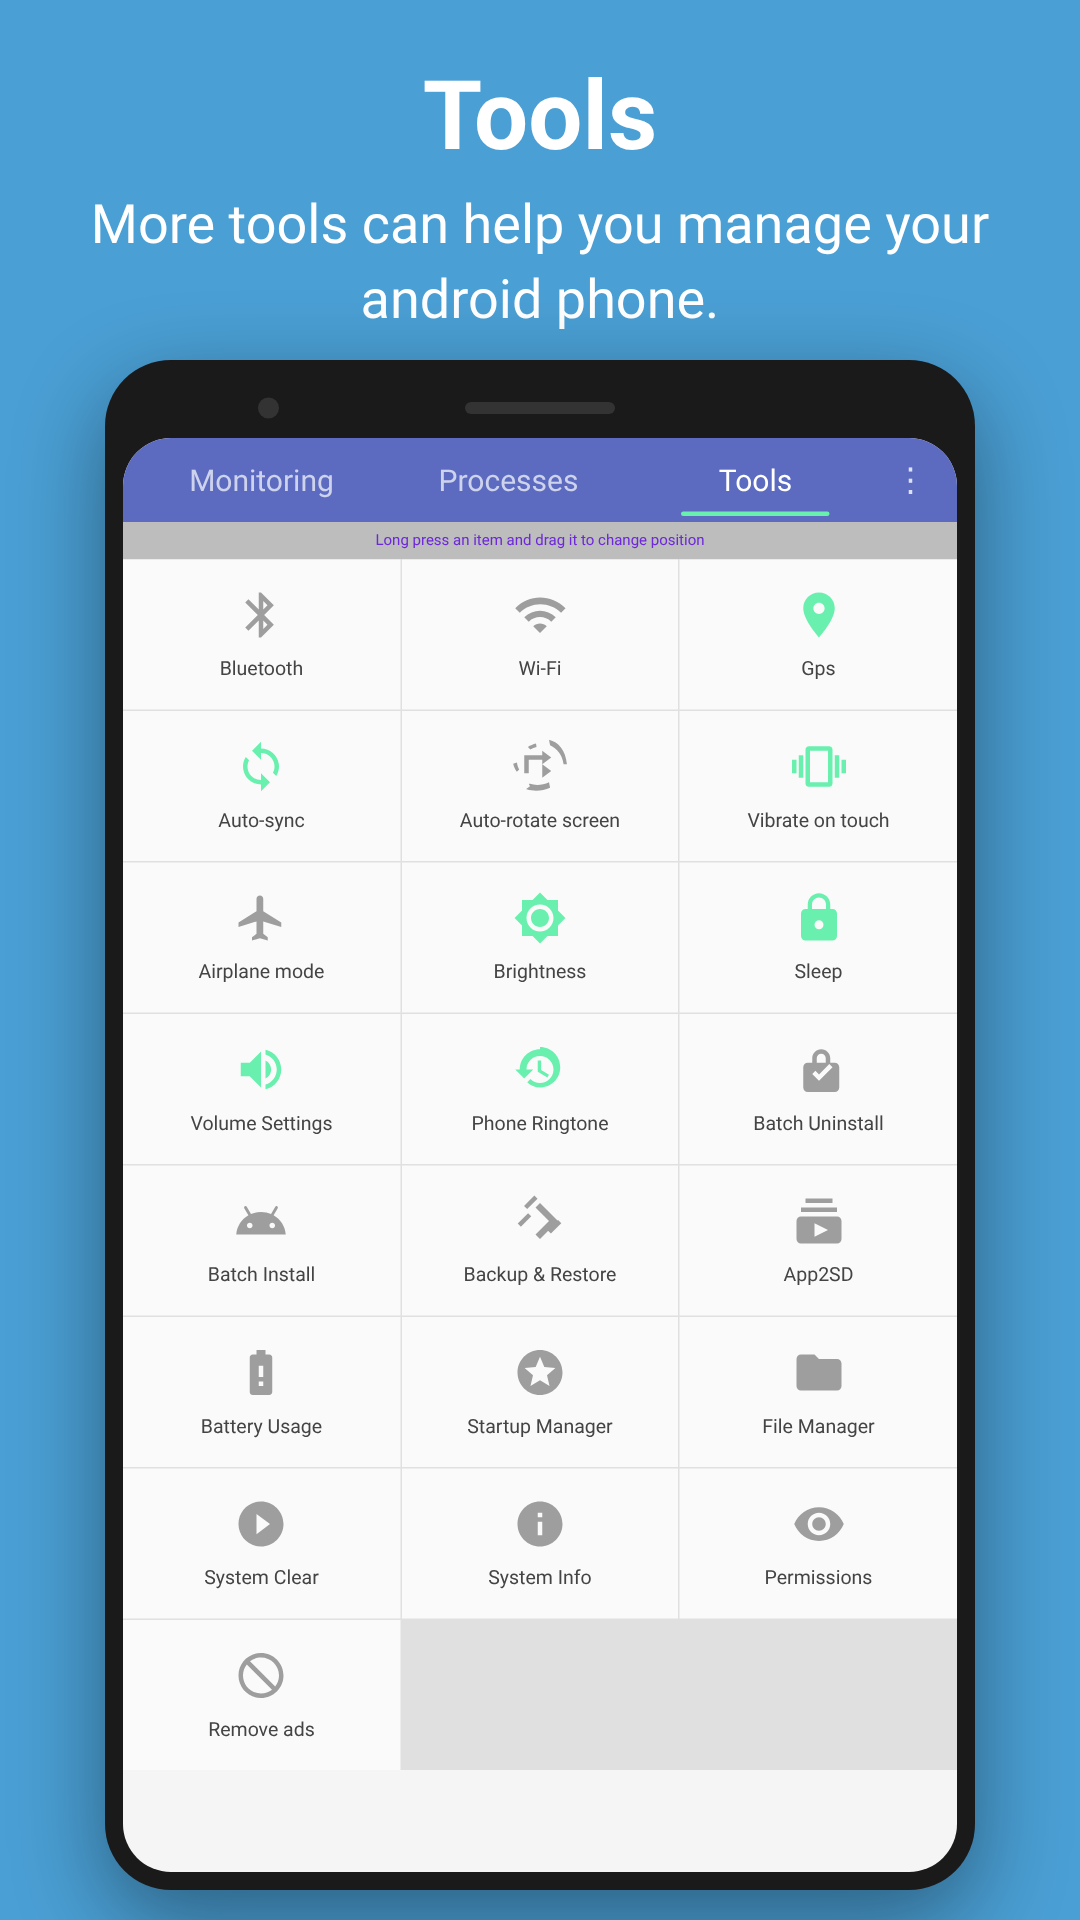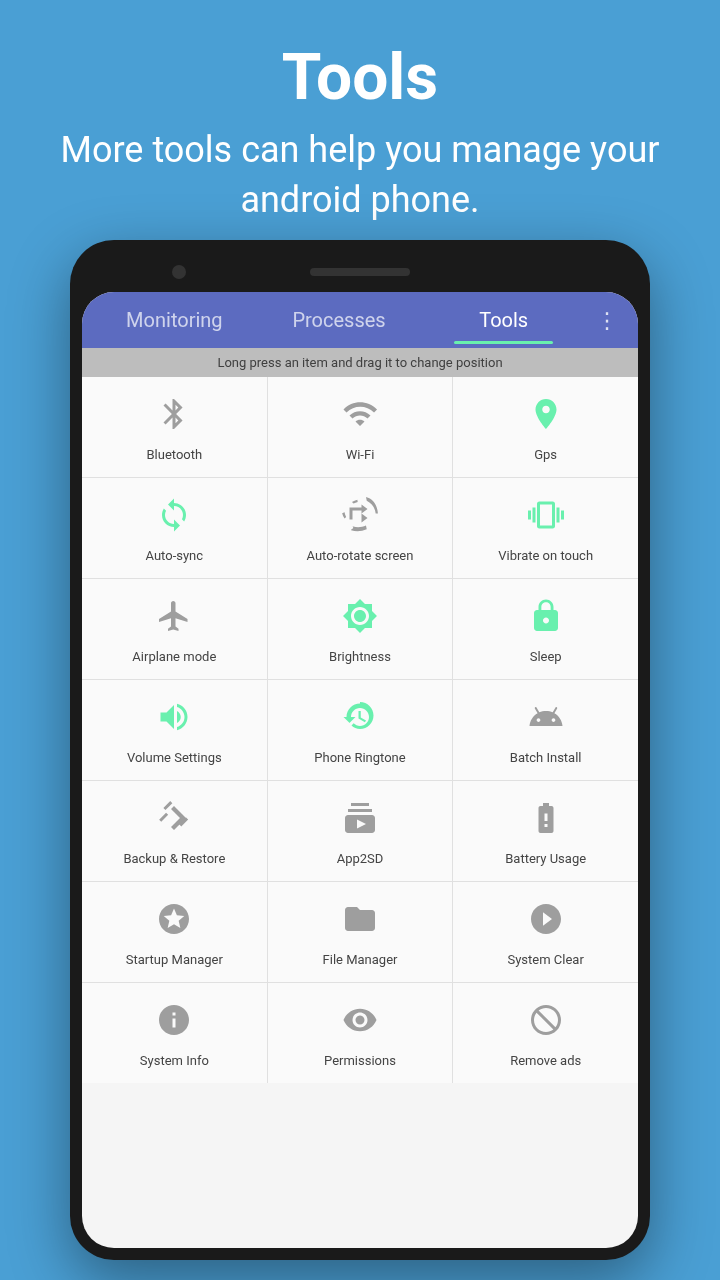--- a/index.html
+++ b/index.html
@@ -101,38 +101,38 @@
     .tab-menu {
       color: rgba(255,255,255,0.8);
       font-size: 22px;
       padding: 0 10px;
       cursor: pointer;
     }
 
     .hint-bar {
       background: #bdbdbd;
       text-align: center;
-      font-size: 13px;
-      color: #404040;
+      font-size: 10px;
+      color: #6d28d9;
       padding: 7px 24px;
     }
 
     .grid-container {
       display: grid;
       grid-template-columns: repeat(3, 1fr);
       background: #e0e0e0;
       gap: 1px;
     }
 
     .grid-item {
       background: #fafafa;
       display: flex;
       flex-direction: column;
       align-items: center;
-      justify-content: space-between;
+      justify-content: flex-start;
       padding: 14px 8px;
       cursor: pointer;
       min-height: 100px;
     }
 
     .icon-wrap {
       width: 46px;
       height: 46px;
       display: flex;
       align-items: center;
@@ -284,20 +284,28 @@
 
       <div class="grid-item">
         <div class="icon-wrap svg-icon icon-green">
           <svg viewBox="0 0 24 24" fill="currentColor">
               <path d="M12 3c-4.97 0-9 4.03-9 9H1l3.89 3.89.07.14L9 12H6c0-3.31 2.69-6 6-6s6 2.69 6 6-2.69 6-6 6c-1.66 0-3.14-.69-4.23-1.77L6.34 17.65C7.77 19.07 9.79 20 12 20c4.97 0 9-4.03 9-9s-4.03-9-9-9zm-1 5v5l4.28 2.54.72-1.21-3.5-2.08V8H11z"></path>
             </svg>
         </div>
         <span class="item-label">Phone Ringtone</span>
       </div>
 
+      <div class="grid-item">
+        <div class="icon-wrap svg-icon icon-gray">
+          <svg viewBox="0 0 24 24" fill="currentColor">
+              <path d="M19 9h-2V7c0-2.21-1.79-4-4-4S9 4.79 9 7v2H7c-1.1 0-2 .9-2 2v9c0 1.1.9 2 2 2h12c1.1 0 2-.9 2-2v-9c0-1.1-.9-2-2-2zm-7 8l-3-3 1.41-1.41L12 14.17l4.59-4.58L18 11l-6 6zm1-8h-2V7c0-1.1.9-2 2-2s2 .9 2 2v2h-2z"></path>
+            </svg>
+        </div>
+        <span class="item-label">Batch Uninstall</span>
+      </div>
 
       <div class="grid-item">
         <div class="icon-wrap svg-icon icon-gray">
           <svg viewBox="0 0 24 24" fill="currentColor">
               <path d="M17.6 9.48l1.84-3.18c.16-.31.04-.69-.26-.85-.29-.15-.65-.06-.83.22l-1.88 3.24c-1.32-.6-2.8-.94-4.46-.94-1.67 0-3.14.34-4.46.94L5.67 5.67c-.19-.29-.58-.38-.87-.22-.29.16-.41.55-.25.86L6.4 9.48C3.3 11.25 1.28 14.44 1 18h22c-.28-3.56-2.3-6.75-5.4-8.52zM7 15.25c-.69 0-1.25-.56-1.25-1.25s.56-1.25 1.25-1.25S8.25 13.31 8.25 14 7.69 15.25 7 15.25zm10 0c-.69 0-1.25-.56-1.25-1.25s.56-1.25 1.25-1.25 1.25.56 1.25 1.25-.56 1.25-1.25 1.25z"></path>
             </svg>
         </div>
         <span class="item-label">Batch Install</span>
       </div>
 

